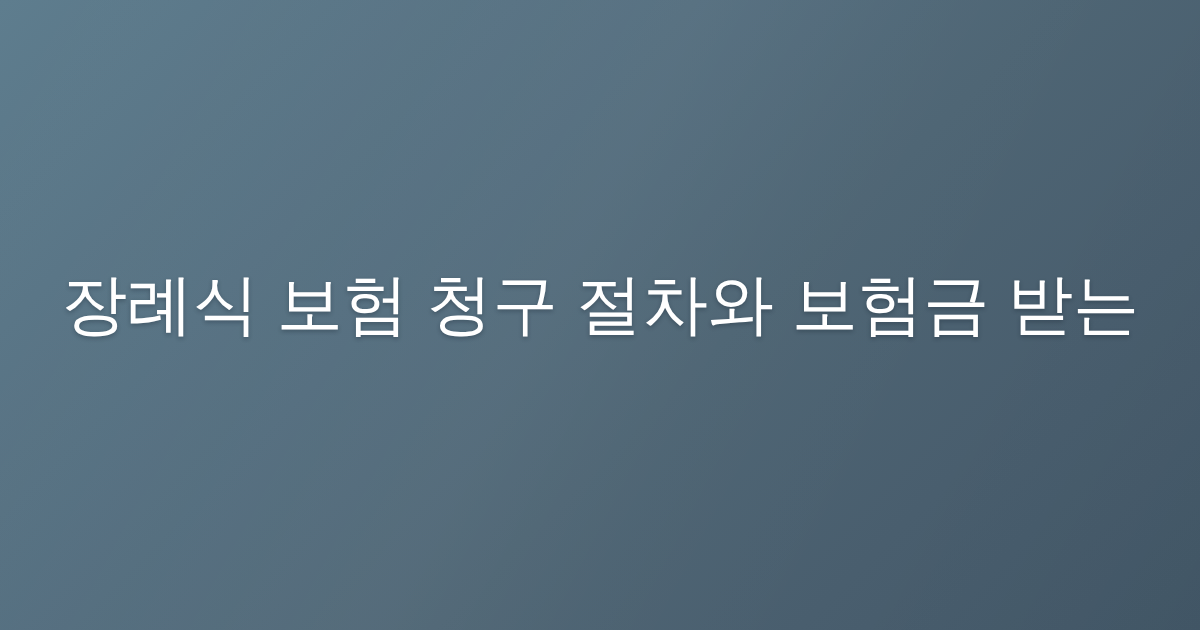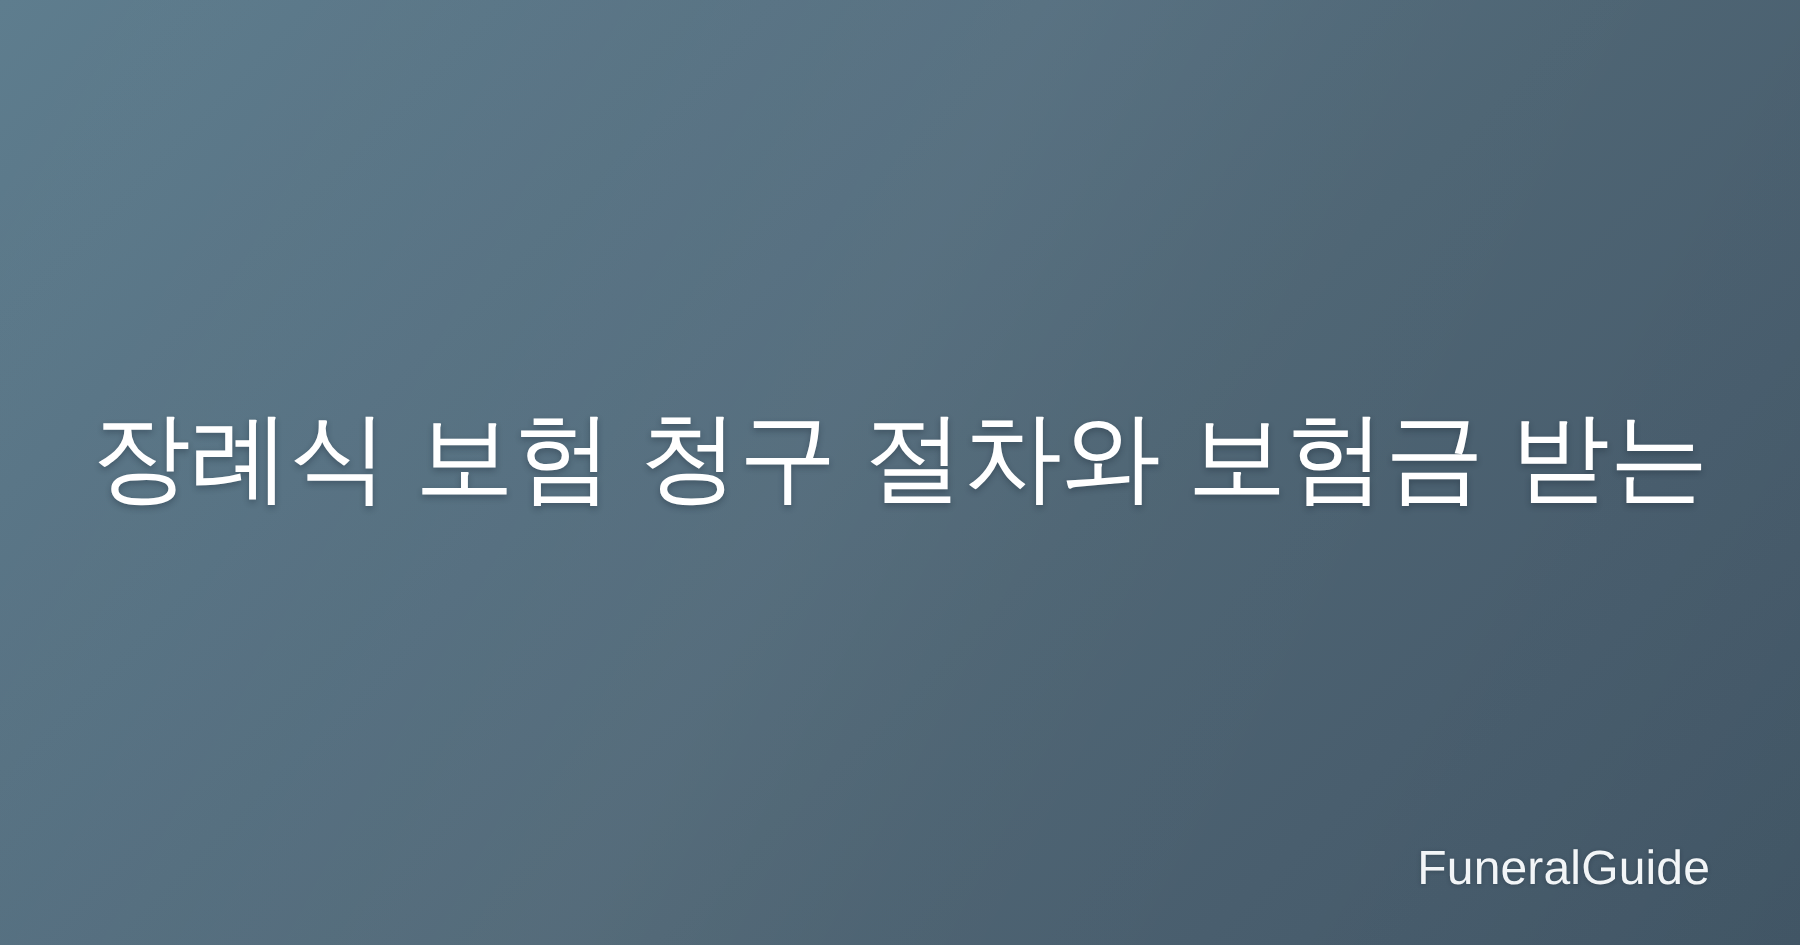--- a/index.html
+++ b/index.html
@@ -94,15 +94,14 @@
 </style>
 </head>
 <body>
 
 <div class="og-card">
 
   <div class="headline-wrap">
     <h1 class="headline">장례식 보험 청구 절차와 보험금 받는</h1>
   </div>
 
-  <div class="brand">FuneralGuide</div>
 
 </div>
 
 </body></html>

